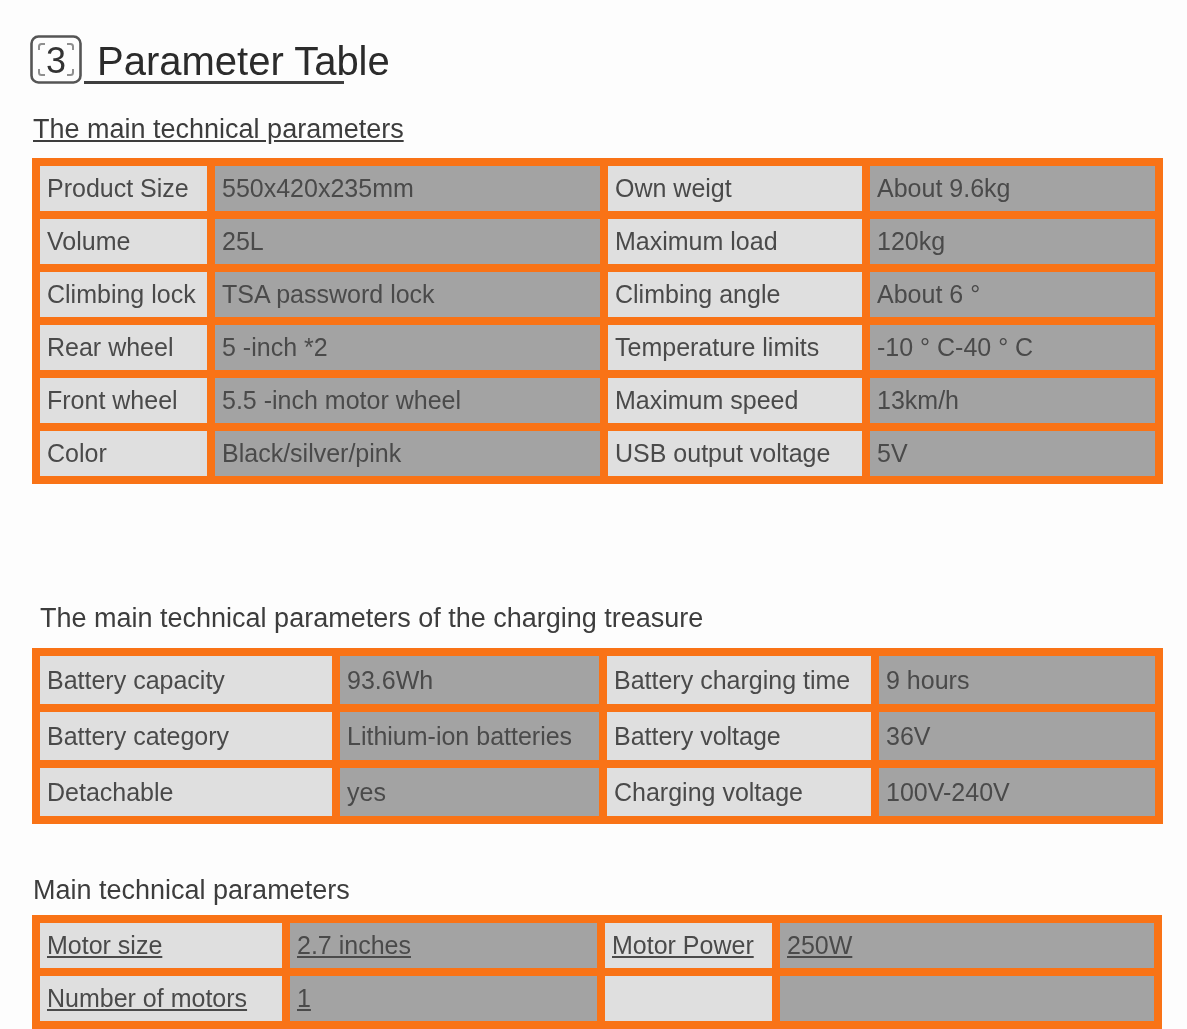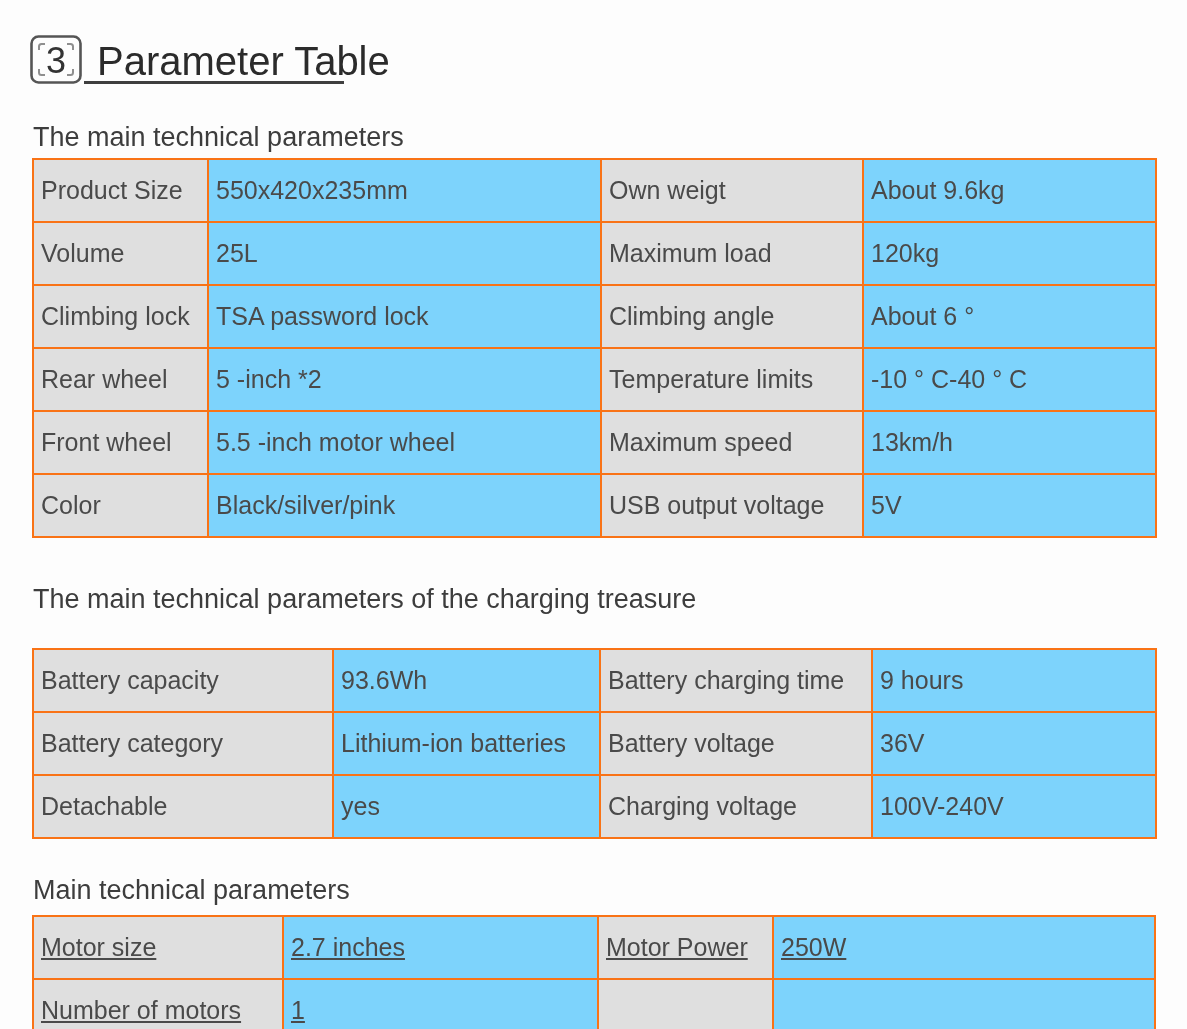--- a/index.html
+++ b/index.html
@@ -19,47 +19,47 @@
   }
   .title-underline {
     position:absolute; left:84px; top:81px; width:260px; height:3px;
     background:#3f3f3f;
   }
   .heading {
     position:absolute; left:33px;
     font-size:27px; line-height:34px; color:#3d3d3d;
     white-space:nowrap;
   }
-  .h1 { top:120px; }
-  .h2 { top:582px; }
+  .h1 { top:112px;text-decoration:underline; }
+  .h2 { top:601px;margin-left:7px; }
   .h3 { top:873px; }
 
   table.params {
     position:absolute; left:32px;
     border-collapse:collapse;
     table-layout:fixed;
     border:2px solid #5a5a5a;
   }
   .t1 { top:158px; width:1123px; }
   .t2 { top:648px; width:1123px; }
   .t3 { top:915px; width:1122px;text-decoration:underline; }
   table.params td {
-    border:2px solid #f97316;
+    border:8px solid #f97316;
     font-size:25px;
-    padding:16px 7px;
+    padding:8px 7px;
     vertical-align:middle;
     white-space:nowrap;
     overflow:hidden;
     color:#4a4a4a;
   }
   .t1 tr { height:41px; }
   .t2 tr { height:56px; }
   .t3 tr { height:40px; }
   td.lbl { background:#dfdfdf; }
-  td.val { background:#7dd3fc; }
+  td.val { background:#a3a3a3; }
 
   
   .t1 col.c1{width:175px;} .t1 col.c2{width:393px;} .t1 col.c3{width:262px;} .t1 col.c4{width:293px;}
   .t2 col.c1{width:300px;} .t2 col.c2{width:267px;} .t2 col.c3{width:272px;} .t2 col.c4{width:284px;}
   .t3 col.c1{width:250px;} .t3 col.c2{width:315px;} .t3 col.c3{width:175px;} .t3 col.c4{width:382px;}
 </style>
 </head>
 <body>
 
 <div class="page">

